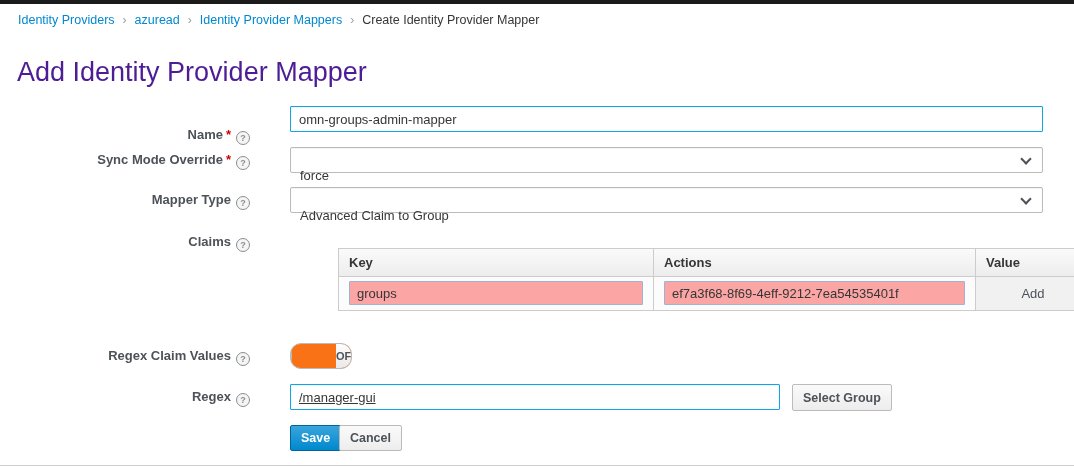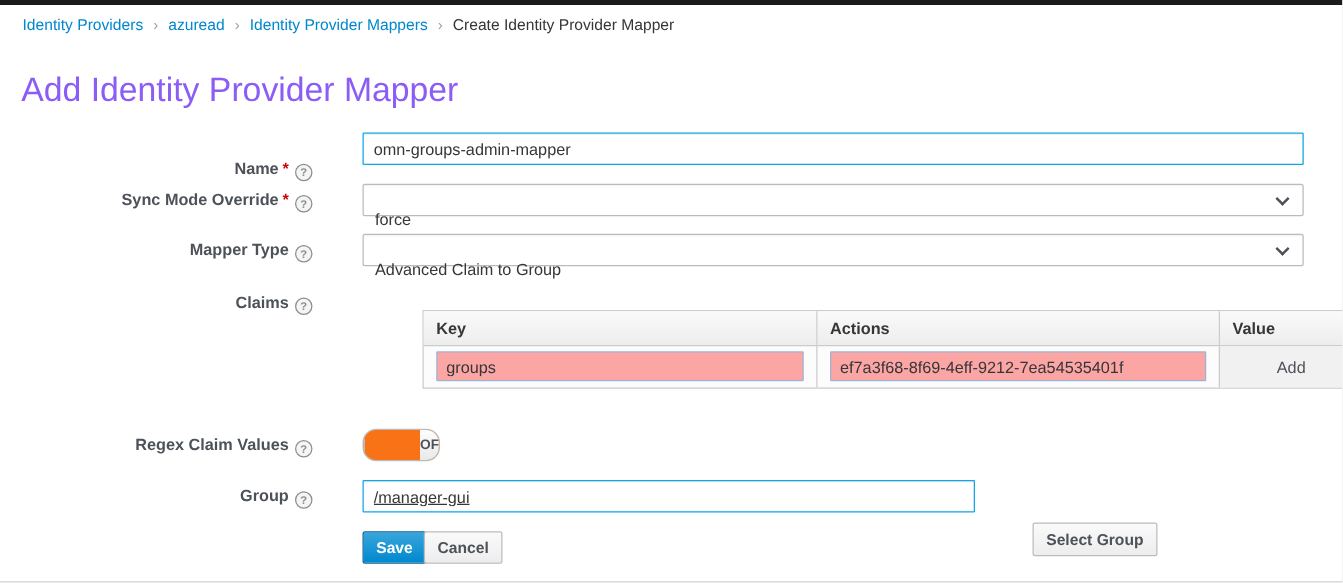--- a/index.html
+++ b/index.html
@@ -28,21 +28,21 @@
   .breadcrumb a {
     color: #0088ce; text-decoration: none; cursor: pointer;
   }
   .breadcrumb .sep {
     color: #9d9fa1; font-size: 12px; padding: 0 8px;
   }
   .breadcrumb .current { color: #363636; }
 
   .page-title {
     position: absolute; top: 57px; left: 17px;
-    font-size: 27px; font-weight: 300; color: #8b5cf6;
+    font-size: 27px; font-weight: 300; color: #4c1d95;
   }
 
   
   .form-label {
     position: absolute; left: 0; width: 250px;
     text-align: right; font-size: 13px; font-weight: 600;
     color: #4d5258; line-height: 26px; white-space: nowrap;
   }
   .req { color: #cc0000; margin-left: 3px; font-weight: 700; }
   .help-icon {
@@ -193,21 +193,21 @@
 
   <div class="form-label" style="top:343px;">
     <span>Regex Claim Values</span><span class="help-icon">?</span>
   </div>
   <div class="toggle">
     <div class="toggle-handle"></div>
     <div class="toggle-off">OFF</div>
   </div>
 
   <div class="form-label" style="top:384px;">
-    <span>Group</span><span class="help-icon">?</span>
+    <span>Regex</span><span class="help-icon">?</span>
   </div>
   <input class="text-input" style="left: 290px; top: 384px; width: 490px; text-decoration: underline;" value="/manager-gui">
-  <button class="btn btn-default" style="left:826px; top:384px; height:27px;margin-top:34px;">Select Group</button>
+  <button class="btn btn-default" style="left:792px; top:384px; height:27px;">Select Group</button>
 
   <button class="btn btn-primary" style="left:290px; top:425px;">Save</button>
   <button class="btn btn-default" style="left:339px; top:425px;">Cancel</button>
 
 </div>
 
 </body></html>

